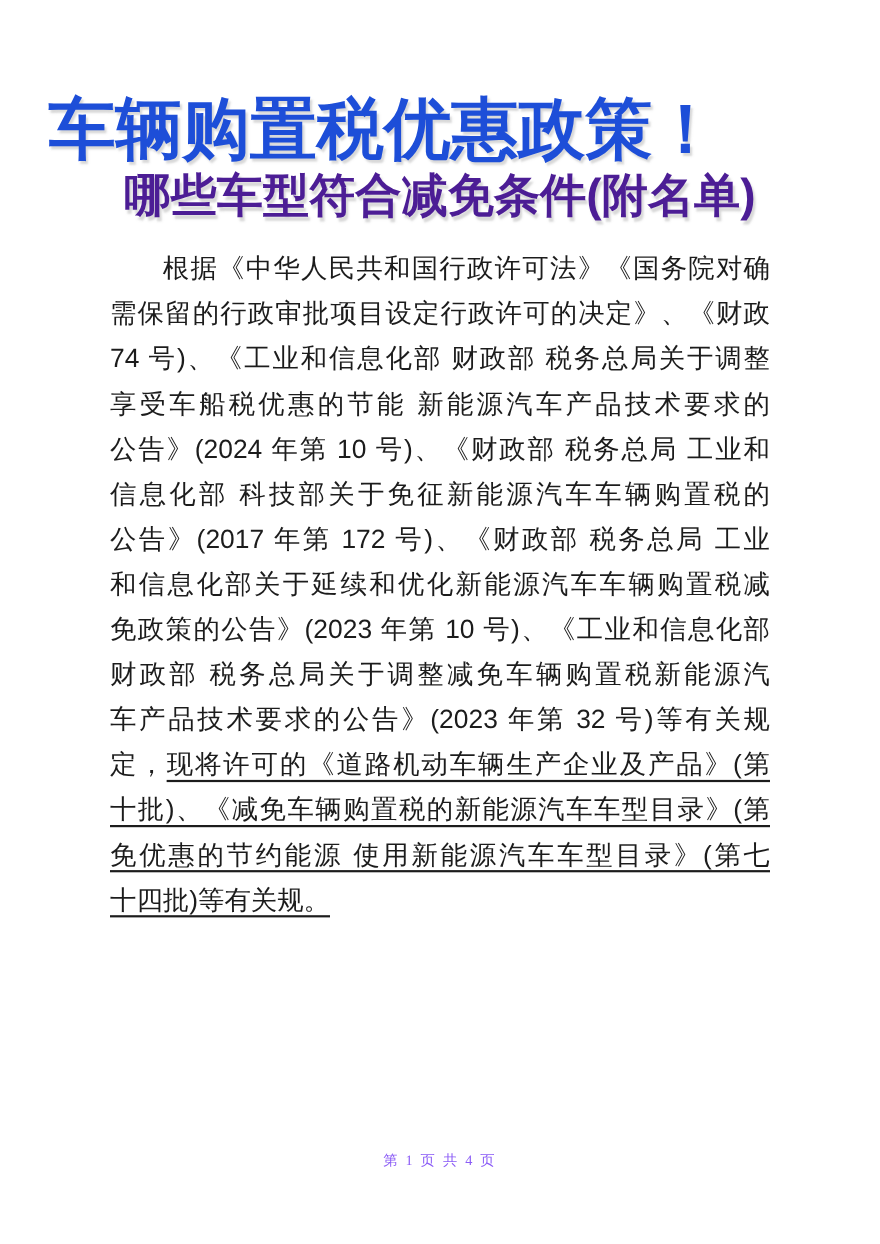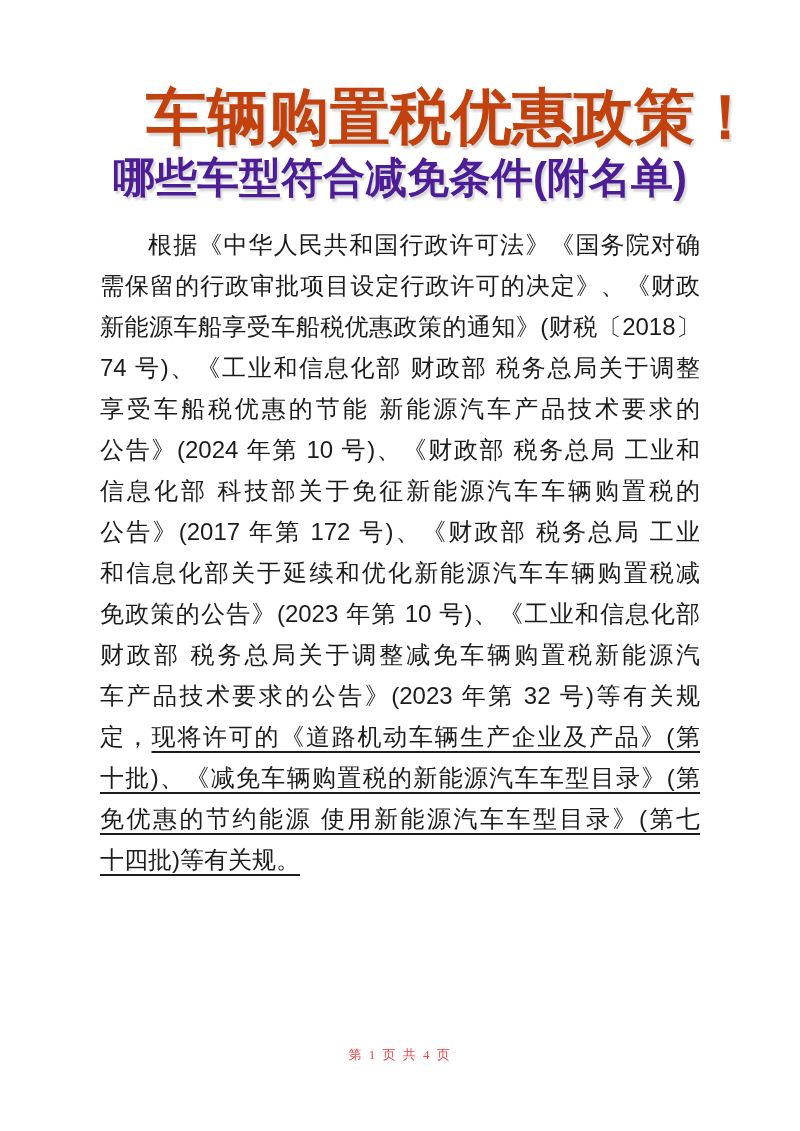--- a/index.html
+++ b/index.html
@@ -17,25 +17,25 @@
   .page {
     position: absolute;
     left: 0;
     top: 0;
     width: 800px;
     height: 1131px;
     background: #ffffff;
   }
   .headline {
     margin: 82px 44px 0 44px;
-    text-align: right;
+    text-align: left;
     font-size: 61px;
     line-height: 70px;
     font-weight: 900;
-    color: #c2410c;
+    color: #1d4ed8;
     letter-spacing: 0px;
     white-space: nowrap;
     text-shadow: 2px 3px 2px rgba(140,140,140,0.35);
   }
   .subheadline {
     margin: 2px 60px 0 60px;
     text-align: center;
     font-size: 42px;
     line-height: 48px;
     font-weight: 900;
@@ -72,37 +72,36 @@
     text-decoration: underline;
   }
   .footer {
     position: absolute;
     left: 0;
     top: 1046px;
     width: 800px;
     text-align: center;
     font-family: "Liberation Serif", serif;
     font-size: 13px;
-    color: #ef4444;
+    color: #8b5cf6;
     letter-spacing: 2px;
   }
 </style>
 </head>
 <body>
 
 <div class="page">
 
   <div class="headline">车辆购置税优惠政策！</div>
 
   <div class="subheadline">哪些车型符合减免条件(附名单)</div>
 
   <div class="body-text">
     <div class="tline first"><span>根据《中华人民共和国行政许可法》《国务院对确</span><span class="useg"></span></div>
     <div class="tline"><span>需保留的行政审批项目设定行政许可的决定》、《财政</span><span class="useg"></span></div>
-    <div class="tline"><span>新能源车船享受车船税优惠政策的通知》(财税〔2018〕</span><span class="useg"></span></div>
     <div class="tline"><span>74 号)、《工业和信息化部 财政部 税务总局关于调整</span><span class="useg"></span></div>
     <div class="tline"><span>享受车船税优惠的节能 新能源汽车产品技术要求的</span><span class="useg"></span></div>
     <div class="tline"><span>公告》(2024 年第 10 号)、《财政部 税务总局 工业和</span><span class="useg"></span></div>
     <div class="tline"><span>信息化部 科技部关于免征新能源汽车车辆购置税的</span><span class="useg"></span></div>
     <div class="tline"><span>公告》(2017 年第 172 号)、《财政部 税务总局 工业</span><span class="useg"></span></div>
     <div class="tline"><span>和信息化部关于延续和优化新能源汽车车辆购置税减</span><span class="useg"></span></div>
     <div class="tline"><span>免政策的公告》(2023 年第 10 号)、《工业和信息化部</span><span class="useg"></span></div>
     <div class="tline"><span>财政部 税务总局关于调整减免车辆购置税新能源汽</span><span class="useg"></span></div>
     <div class="tline"><span>车产品技术要求的公告》(2023 年第 32 号)等有关规</span><span class="useg"></span></div>
     <div class="tline"><span>定，</span><span class="useg">现将许可的《道路机动车辆生产企业及产品》(第</span></div>

